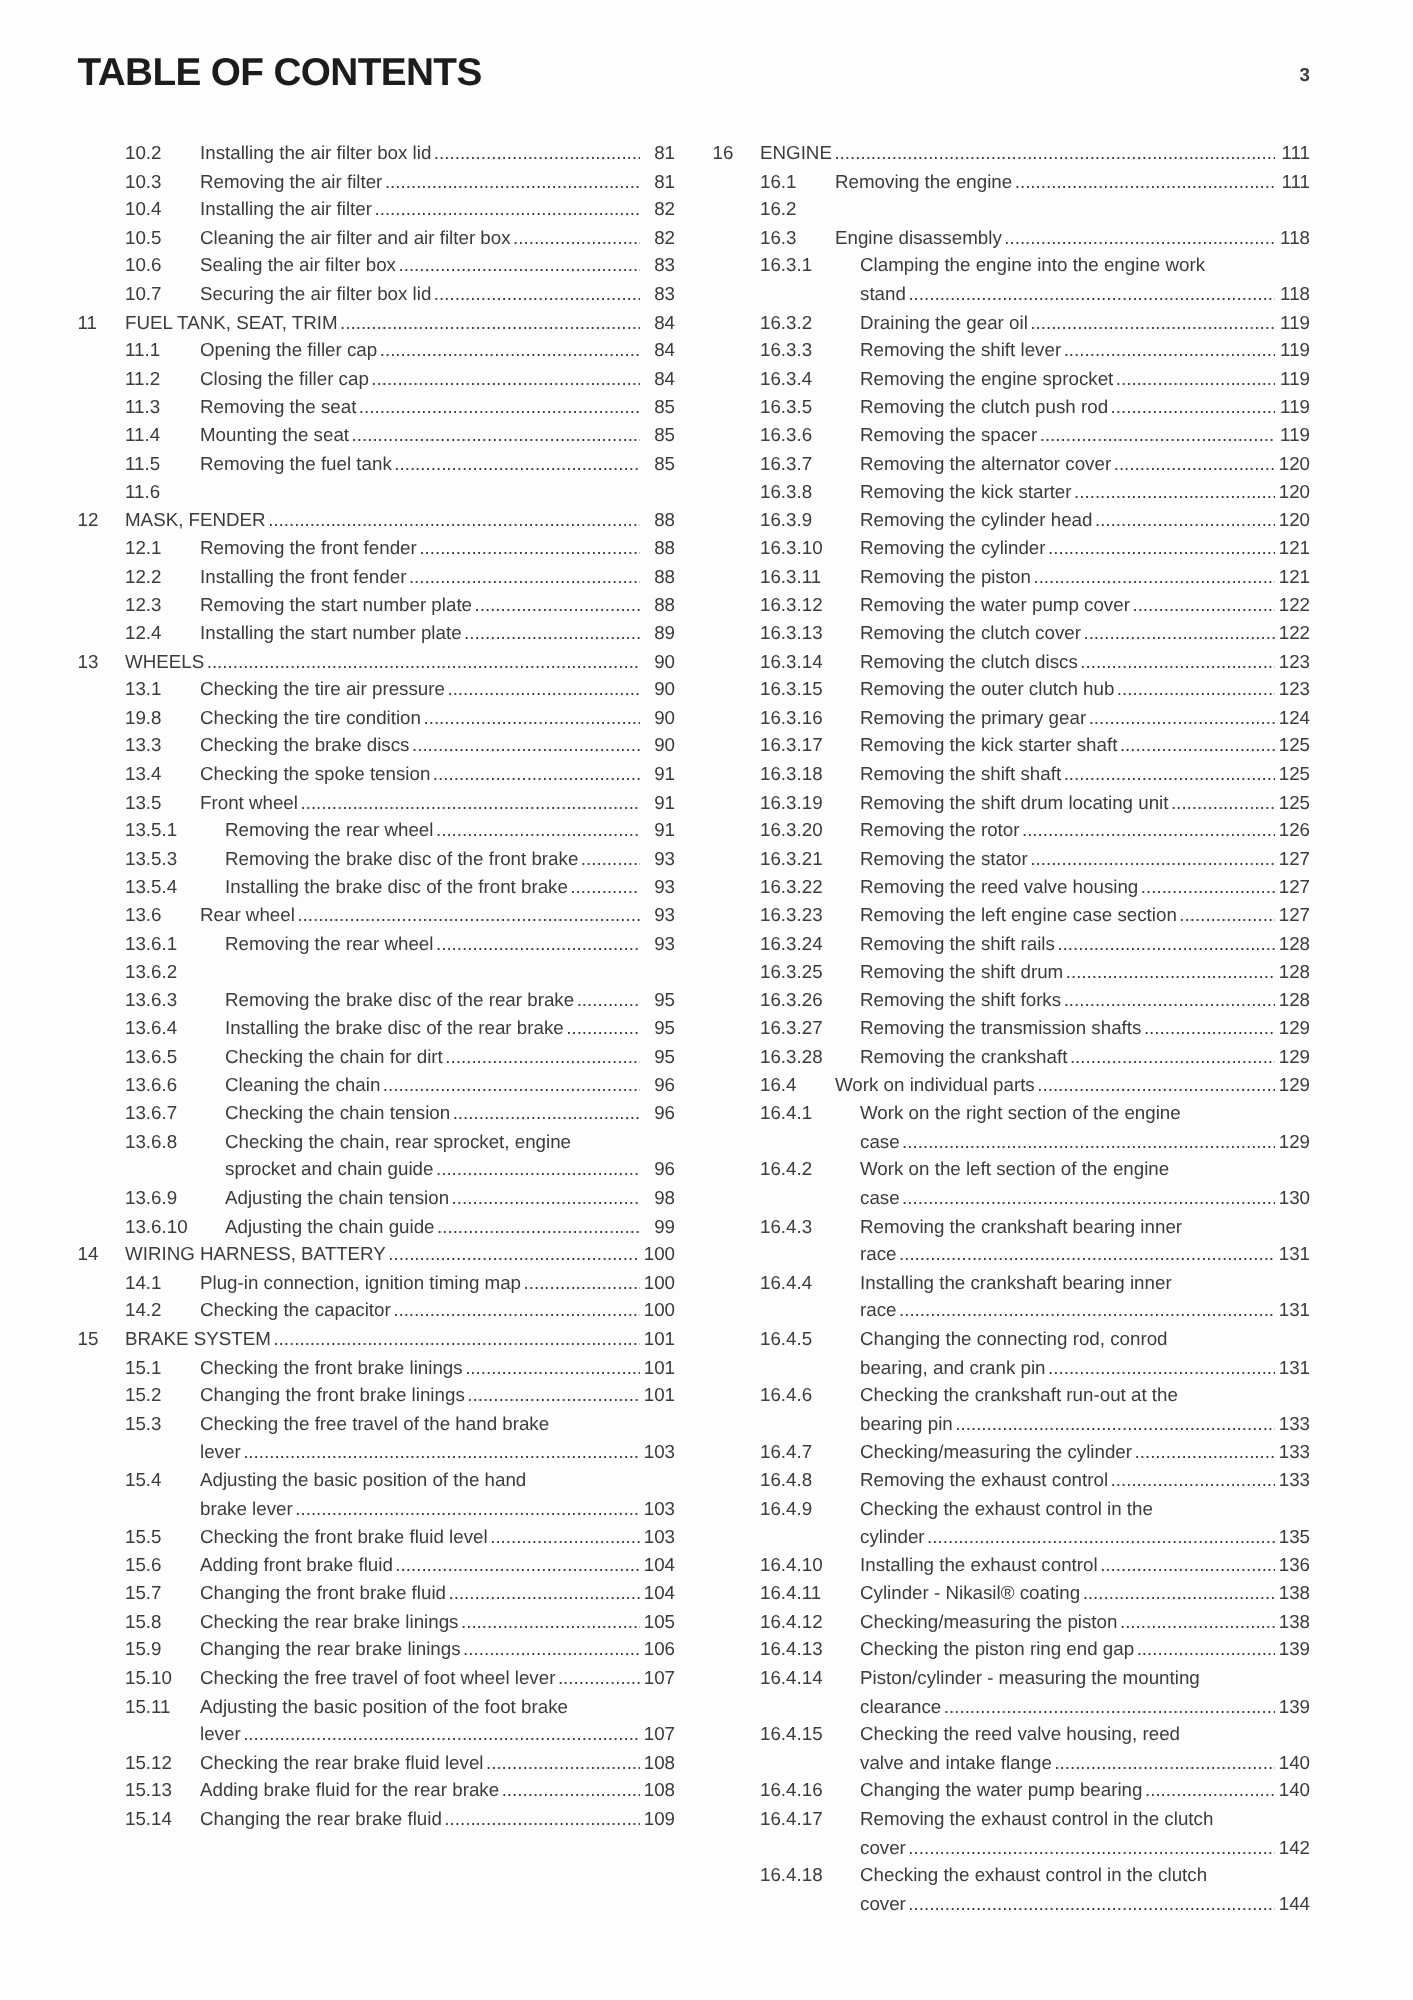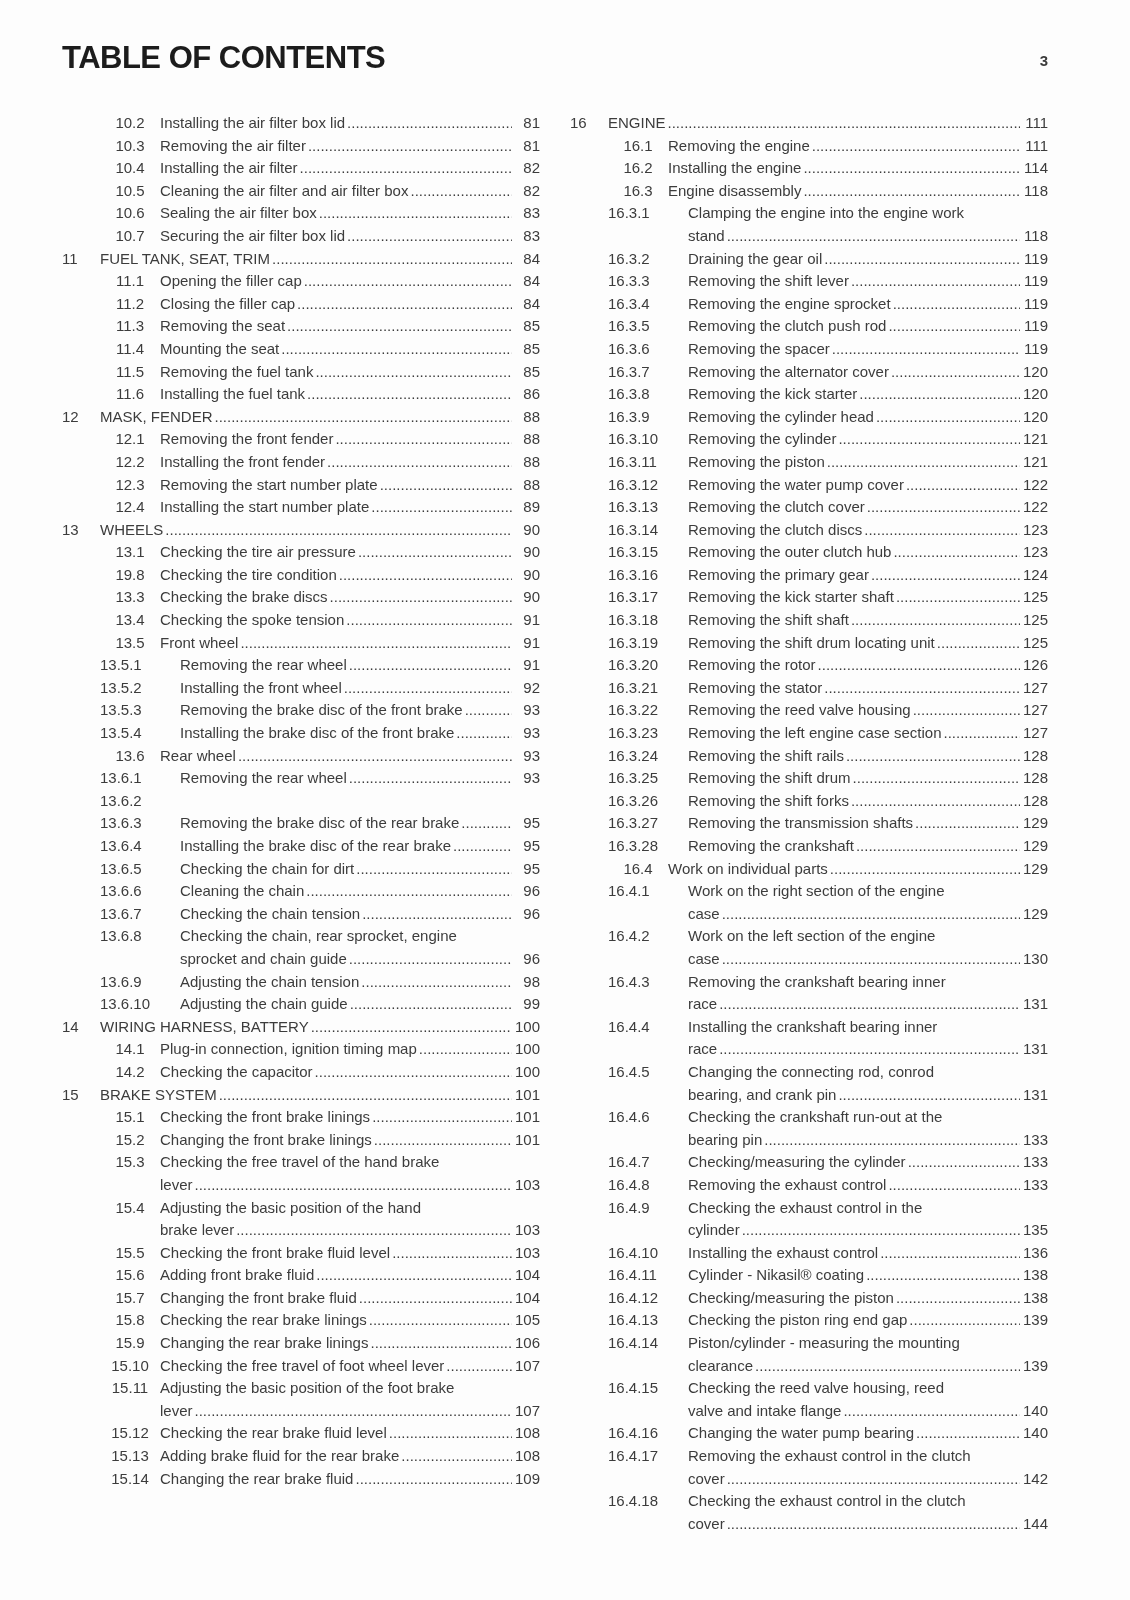--- a/index.html
+++ b/index.html
@@ -39,21 +39,21 @@
   }
   .col {
     width: 478px;
     font-size: 15px;
     line-height: 22.6px;
   }
   .entry { display: flex; }
   .entry .num { flex-shrink: 0; }
   .lv1 .num { width: 38px; }
   .lv2, .lv3 { padding-left: 38px; }
-  .lv2 .num { width: 60px; text-align: center; }
+  .lv2 .num { width: 60px; }
   .lv3 .num { width: 80px; }
   .entry .body { flex: 1; min-width: 0; }
   .line-last { display: flex; align-items: baseline; }
   .line-last .txt { white-space: nowrap; }
   .leader {
     flex: 1;
     overflow: hidden;
     white-space: nowrap;
     min-width: 10px;
     margin: 0 2px;
@@ -192,27 +192,20 @@
           <div class="body">
             <div class="line-last">
               <span class="txt">Removing the fuel tank</span>
               <span class="leader"></span>
               <span class="pagenum">85</span>
             </div>
           </div>
         </div>
         <div class="entry lv2">
           <span class="num">11.6</span>
-          <div class="body">
-            <div class="line-last">
-              <span class="txt">Installing the fuel tank</span>
-              <span class="leader"></span>
-              <span class="pagenum">86</span>
-            </div>
-          </div>
         </div>
         <div class="entry lv1">
           <span class="num">12</span>
           <div class="body">
             <div class="line-last">
               <span class="txt">MASK, FENDER</span>
               <span class="leader"></span>
               <span class="pagenum">88</span>
             </div>
           </div>
@@ -317,30 +310,20 @@
             </div>
           </div>
         </div>
         <div class="entry lv3">
           <span class="num">13.5.1</span>
           <div class="body">
             <div class="line-last">
               <span class="txt">Removing the rear wheel</span>
               <span class="leader"></span>
               <span class="pagenum">91</span>
-            </div>
-          </div>
-        </div>
-        <div class="entry lv3">
-          <span class="num">13.5.2</span>
-          <div class="body">
-            <div class="line-last">
-              <span class="txt">Installing the front wheel</span>
-              <span class="leader"></span>
-              <span class="pagenum">92</span>
             </div>
           </div>
         </div>
         <div class="entry lv3">
           <span class="num">13.5.3</span>
           <div class="body">
             <div class="line-last">
               <span class="txt">Removing the brake disc of the front brake</span>
               <span class="leader"></span>
               <span class="pagenum">93</span>
@@ -661,27 +644,20 @@
           <div class="body">
             <div class="line-last">
               <span class="txt">Removing the engine</span>
               <span class="leader"></span>
               <span class="pagenum">111</span>
             </div>
           </div>
         </div>
         <div class="entry lv2">
           <span class="num">16.2</span>
-          <div class="body">
-            <div class="line-last">
-              <span class="txt">Installing the engine</span>
-              <span class="leader"></span>
-              <span class="pagenum">114</span>
-            </div>
-          </div>
         </div>
         <div class="entry lv2">
           <span class="num">16.3</span>
           <div class="body">
             <div class="line-last">
               <span class="txt">Engine disassembly</span>
               <span class="leader"></span>
               <span class="pagenum">118</span>
             </div>
           </div>

